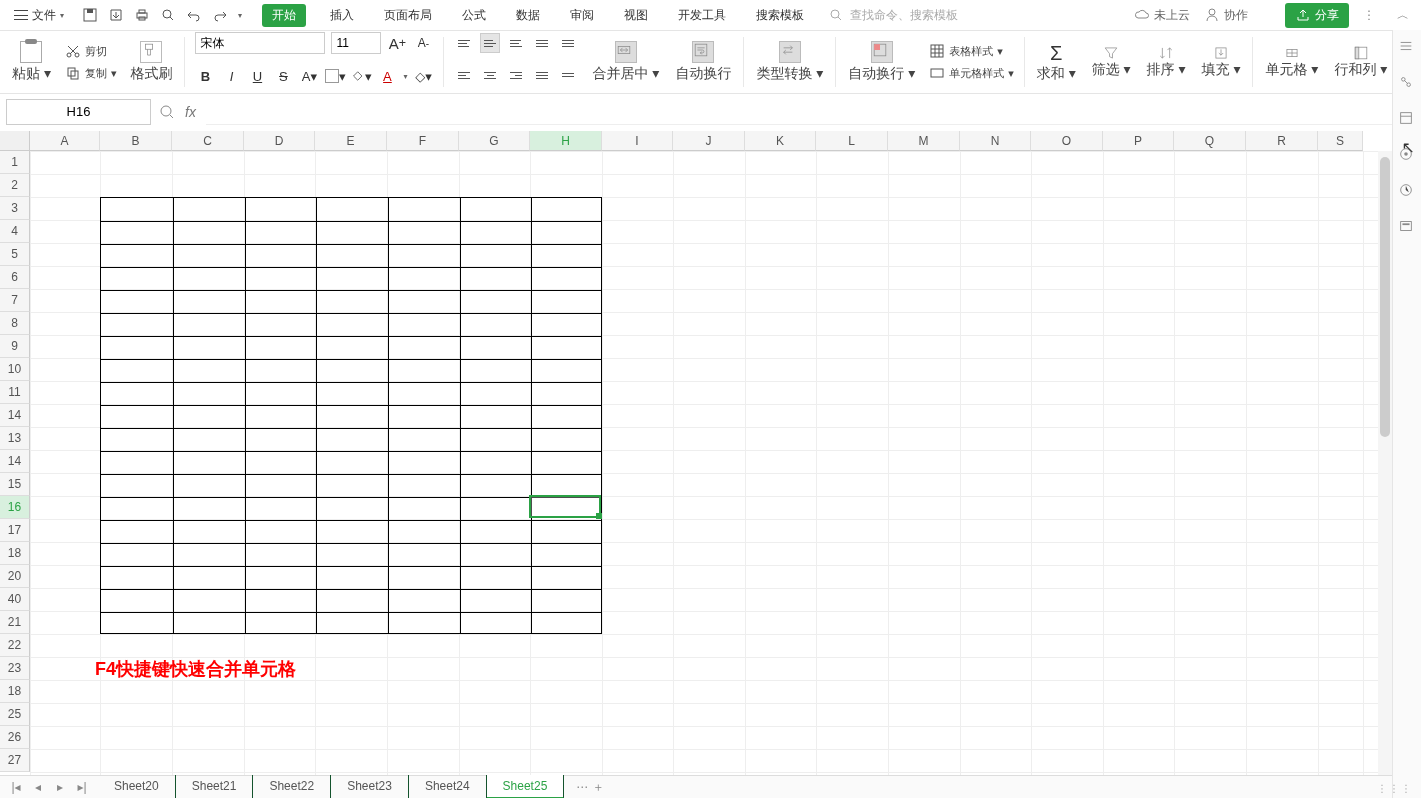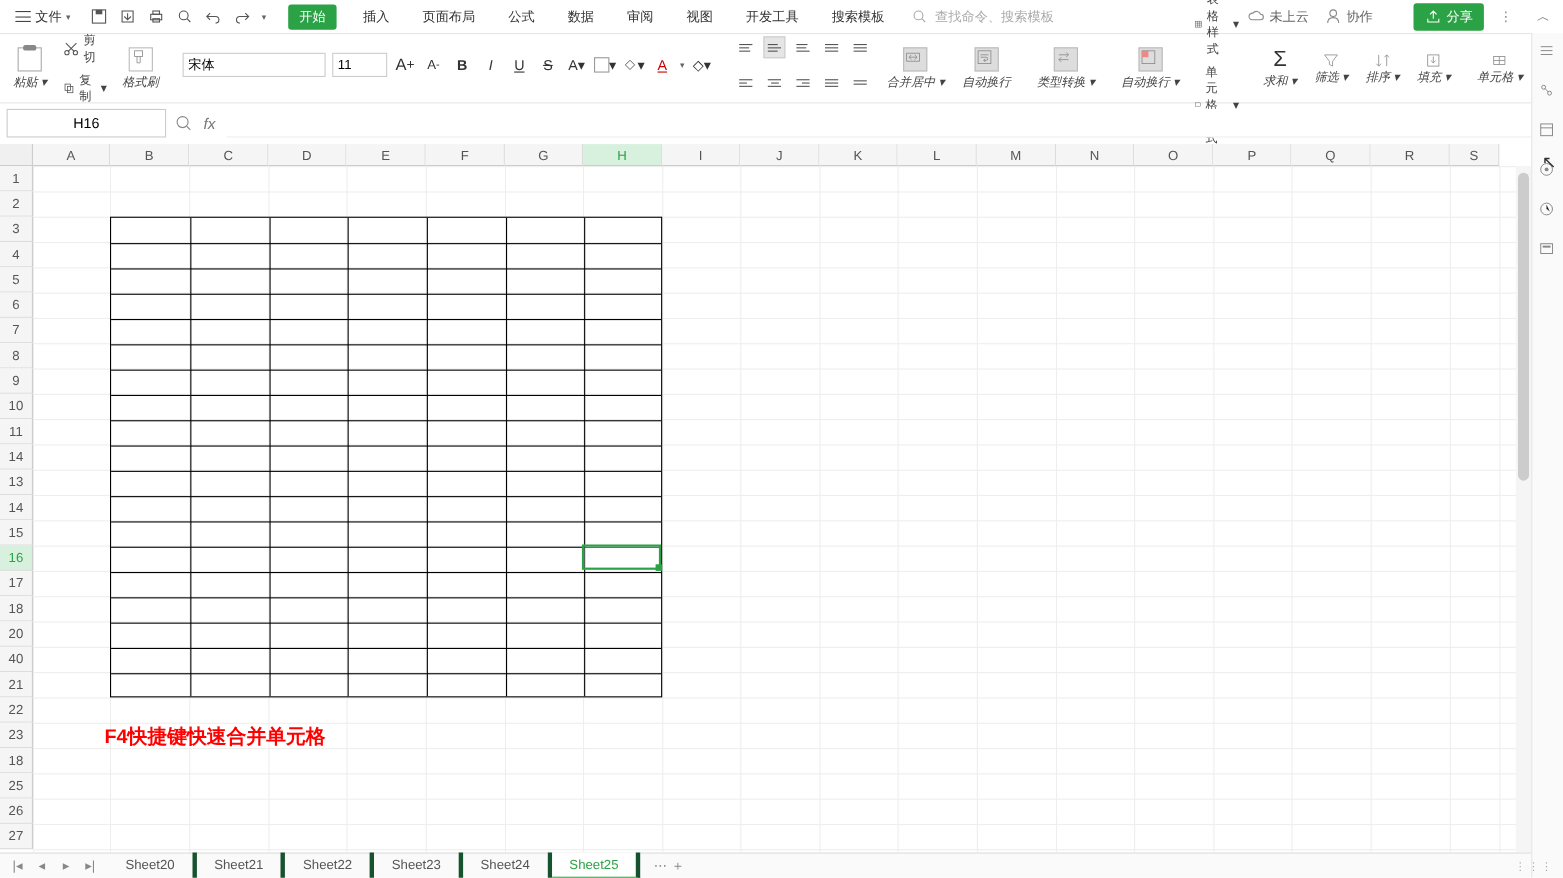--- a/index.html
+++ b/index.html
@@ -16,21 +16,21 @@
 .tab{cursor:pointer;color:#333;padding:2px 6px;}
 .tab.active{background:#2ba245;color:#fff;border-radius:3px;padding:3px 10px;}
 .search{display:flex;align-items:center;gap:6px;margin-left:16px;color:#aaa;}
 .menu-right{margin-left:auto;display:flex;align-items:center;gap:14px;}
 .cloud{display:flex;align-items:center;gap:4px;color:#666;cursor:pointer;}
 .share-btn{background:#2ba245;color:#fff;padding:4px 10px;border-radius:3px;display:flex;align-items:center;gap:4px;cursor:pointer;margin-left:23px;}
 .ribbon{height:64px;border-top:1px solid #e5e5e5;border-bottom:1px solid #e5e5e5;display:flex;align-items:center;padding:0 6px;gap:4px;}
 .grp{display:flex;flex-direction:column;align-items:center;justify-content:center;height:100%;padding:0 6px;cursor:pointer;}
 .sep{width:1px;height:50px;background:#e8e8e8;margin:0 2px;}
 .big-icon{width:22px;height:22px;background:#ddd;border:1px solid #bbb;margin-bottom:2px;}
-.lbl{font-size:11px;color:#444;white-space:nowrap;font-style:italic;}
+.lbl{font-size:14px;color:#444;white-space:nowrap;}
 .mini-row{display:flex;align-items:center;gap:6px;margin-bottom:6px;}
 .mini-btn{display:flex;align-items:center;gap:4px;cursor:pointer;font-size:11px;color:#444;}
 .sq{width:14px;height:14px;border:1px solid #999;}
 .font-sel{width:130px;height:22px;border:1px solid #ccc;padding:0 4px;font-size:12px;}
 .size-sel{width:50px;height:22px;border:1px solid #ccc;padding:0 4px;font-size:12px;}
 .fmt-btn{width:20px;height:20px;display:flex;align-items:center;justify-content:center;cursor:pointer;font-size:13px;}
 .align-btn{width:20px;height:20px;border:1px solid transparent;cursor:pointer;display:flex;flex-direction:column;justify-content:center;gap:2px;padding:3px;}
 .align-btn span{height:1px;background:#555;}
 .align-btn.sel{background:#e5e5e5;border-color:#ccc;}
 .num-sel{width:120px;height:22px;border:1px solid #ccc;padding:0 4px;}
@@ -57,21 +57,21 @@
 .bh{position:absolute;left:0;right:0;height:1px;background:#000;}
 .active-cell{position:absolute;border:2px solid #2ba245;background:rgba(255,255,255,0.3);}
 .active-cell::after{content:"";position:absolute;right:-3px;bottom:-3px;width:6px;height:6px;background:#2ba245;}
 .red-text{position:absolute;color:#ff0000;font-weight:bold;font-size:18px;}
 .vscroll{position:absolute;right:29px;top:151px;bottom:23px;width:14px;background:#f5f5f5;}
 .vthumb{position:absolute;left:2px;right:2px;top:6px;height:280px;background:#ccc;border-radius:5px;}
 .sheetbar{position:absolute;bottom:0;left:0;right:29px;height:23px;border-top:1px solid #ddd;display:flex;align-items:center;background:#fafafa;}
 .nav-btns{display:flex;gap:6px;padding:0 8px;}
 .nav-btn{width:16px;height:16px;display:flex;align-items:center;justify-content:center;color:#888;cursor:pointer;}
 .sheets{display:flex;}
-.sheet{padding:4px 16px;cursor:pointer;color:#555;border-right:4px solid #14532d;}
+.sheet{padding:4px 16px;cursor:pointer;color:#555;border-right:1px solid #14532d;}
 .sheet.active{color:#2ba245;border-bottom:2px solid #2ba245;background:#fff;}
 .sidepanel{position:absolute;right:0;top:30px;bottom:0;width:29px;border-left:1px solid #e5e5e5;background:#fafafa;display:flex;flex-direction:column;align-items:center;gap:18px;padding-top:8px;}
 .sp-icon{width:18px;height:18px;color:#888;cursor:pointer;}
 .cursor-ptr{position:absolute;top:138px;right:6px;font-size:16px;}
 .chev{width:20px;height:20px;display:flex;align-items:center;justify-content:center;color:#777;cursor:pointer;margin-left:4px;}
 svg{width:16px;height:16px;}
 .dots{position:absolute;right:8px;bottom:4px;color:#aaa;letter-spacing:2px;font-size:10px;}
 </style>
 </head>
 <body>
@@ -190,21 +190,21 @@
         </svg><span>复制</span> ▾</div>
   </div>
   <div class="grp">
     <div class="big-icon" style="background:#fff"><svg viewBox="0 0 22 22">
           <rect x="6" y="3" width="10" height="7" fill="none" stroke="#888"></rect>
           <path d="M9 10v8h4v-8" fill="none" stroke="#888"></path>
         </svg></div>
     <span class="lbl">格式刷</span>
   </div>
   <div class="sep"></div>
-  <div style="display:flex;flex-direction:row;gap:6px;padding:4px 4px">
+  <div style="display:flex;flex-direction:column;gap:6px;padding:4px 4px">
     <div class="mini-row">
       <input class="font-sel" value="宋体" style="">
       <input class="size-sel" value="11" style="">
       <span class="fmt-btn" style="font-size:15px">A<sup>+</sup></span>
       <span class="fmt-btn" style="font-size:12px">A<sup>-</sup></span>
     </div>
     <div class="mini-row">
       <span class="fmt-btn" style="font-weight:bold">B</span>
       <span class="fmt-btn" style="font-style:italic">I</span>
       <span class="fmt-btn" style="text-decoration:underline">U</span>

